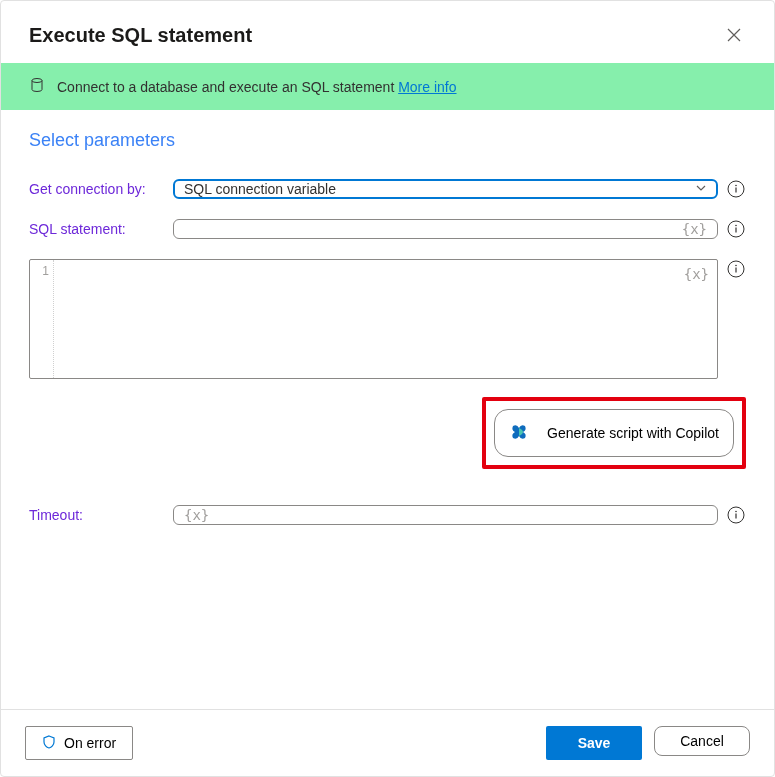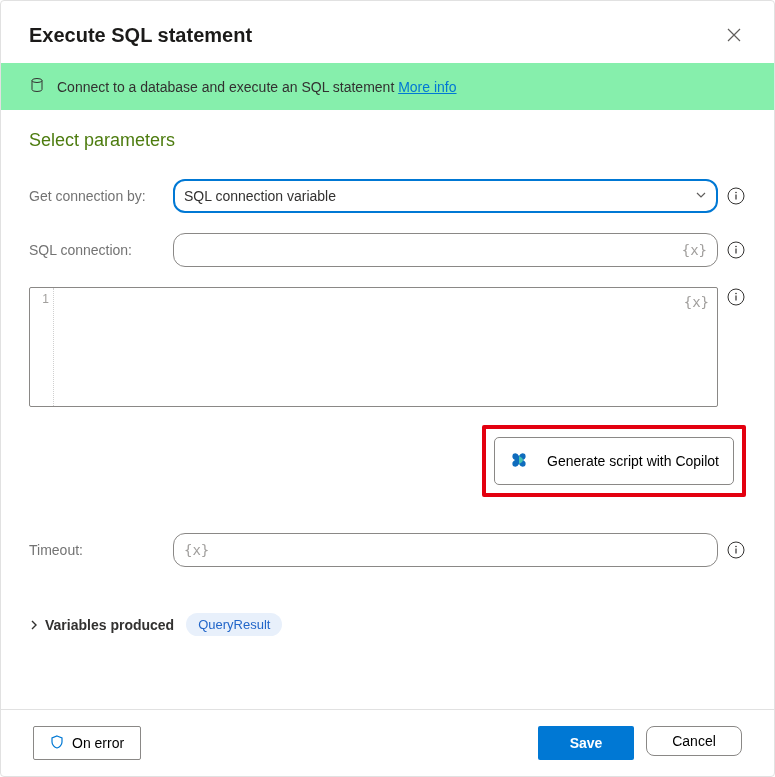--- a/index.html
+++ b/index.html
@@ -56,44 +56,44 @@
     }
     .content {
       padding: 20px 28px;
       flex: 1;
       overflow-y: auto;
     }
     .section-title {
       font-size: 18px;
       font-weight: 400;
       margin-bottom: 28px;
-      color: #4d7c0f;
+      color: #3b82f6;
     }
     .field-row {
       display: flex;
       align-items: center;
       margin-bottom: 20px;
       gap: 8px;
     }
     .field-label {
       width: 136px;
       flex-shrink: 0;
-      color: #737373;
+      color: #6d28d9;
     }
     .field-input-wrap {
       flex: 1;
       display: flex;
       align-items: center;
       gap: 8px;
     }
     .dropdown, .text-input {
       flex: 1;
-      height: 34px;
-      border: 1px solid #8a8886;
-      border-radius: 12px;
+      height: 20px;
+      border: 1px solid #8a8886;
+      border-radius: 6px;
       padding: 0 10px;
       font-size: 14px;
       font-family: inherit;
       background: #fff;
       display: flex;
       align-items: center;
       justify-content: space-between;
       position: relative;
     }
     .dropdown.focused {
@@ -173,21 +173,21 @@
       display: flex;
       align-items: center;
       gap: 18px;
       border: 1px solid #8a8886;
       background: #fff;
       padding: 23px 14px;
       height: 34px;
       cursor: pointer;
       font-size: 14px;
       font-family: inherit;
-      border-radius: 5px;
+      border-radius: 14px;
     }
     .vars-row {
       display: flex;
       align-items: center;
       gap: 12px;
       margin-top: 46px;
     }
     .vars-label {
       font-weight: 600;
       display: flex;
@@ -197,21 +197,21 @@
     }
     .pill {
       background: #e8f0fb;
       color: #2266c9;
       padding: 4px 12px;
       border-radius: 12px;
       font-size: 13px;
     }
     .footer {
       border-top: 1px solid #e1e1e1;
-      padding: 16px 32px;
+      padding: 16px 24px;
       display: flex;
       align-items: center;
       justify-content: space-between;
     }
     .on-error-btn {
       border: 1px solid #8a8886;
       background: #fff;
       padding: 0 16px;
       height: 34px;
       display: flex;
@@ -296,21 +296,21 @@
           <svg width="18" height="18" viewBox="0 0 18 18">
               <circle cx="9" cy="9" r="8" fill="none" stroke="#323130" stroke-width="1"></circle>
               <circle cx="9" cy="5.5" r="0.8" fill="#323130"></circle>
               <rect x="8.4" y="7.5" width="1.2" height="5" fill="#323130"></rect>
             </svg>
         </span>
       </div>
     </div>
 
     <div class="field-row">
-      <div class="field-label">SQL connection:</div>
+      <div class="field-label">SQL statement:</div>
       <div class="field-input-wrap">
         <div class="text-input">
           <input type="text" value="" style="">
           <span class="var-icon">{x}</span>
         </div>
         <span class="info-icon">
           <svg width="18" height="18" viewBox="0 0 18 18">
               <circle cx="9" cy="9" r="8" fill="none" stroke="#323130" stroke-width="1"></circle>
               <circle cx="9" cy="5.5" r="0.8" fill="#323130"></circle>
               <rect x="8.4" y="7.5" width="1.2" height="5" fill="#323130"></rect>
@@ -361,31 +361,20 @@
         <span class="info-icon">
           <svg width="18" height="18" viewBox="0 0 18 18">
               <circle cx="9" cy="9" r="8" fill="none" stroke="#323130" stroke-width="1"></circle>
               <circle cx="9" cy="5.5" r="0.8" fill="#323130"></circle>
               <rect x="8.4" y="7.5" width="1.2" height="5" fill="#323130"></rect>
             </svg>
         </span>
       </div>
     </div>
 
-    <div class="vars-row">
-      <div class="vars-label">
-        <span>
-          <svg width="10" height="10" viewBox="0 0 10 10">
-              <path d="M3 1 L7 5 L3 9" fill="none" stroke="#323130" stroke-width="1.4"></path>
-            </svg>
-        </span>
-        <span>Variables produced</span>
-      </div>
-      <span class="pill">QueryResult</span>
-    </div>
 
   </div>
 
   <div class="footer">
     <button class="on-error-btn">
       <span>
         <svg width="14" height="14" viewBox="0 0 14 14">
             <path d="M7 1 L12 3 V7 C12 10 9.5 12.5 7 13 C4.5 12.5 2 10 2 7 V3 Z" fill="none" stroke="#0078d4" stroke-width="1.2"></path>
           </svg>
       </span>

